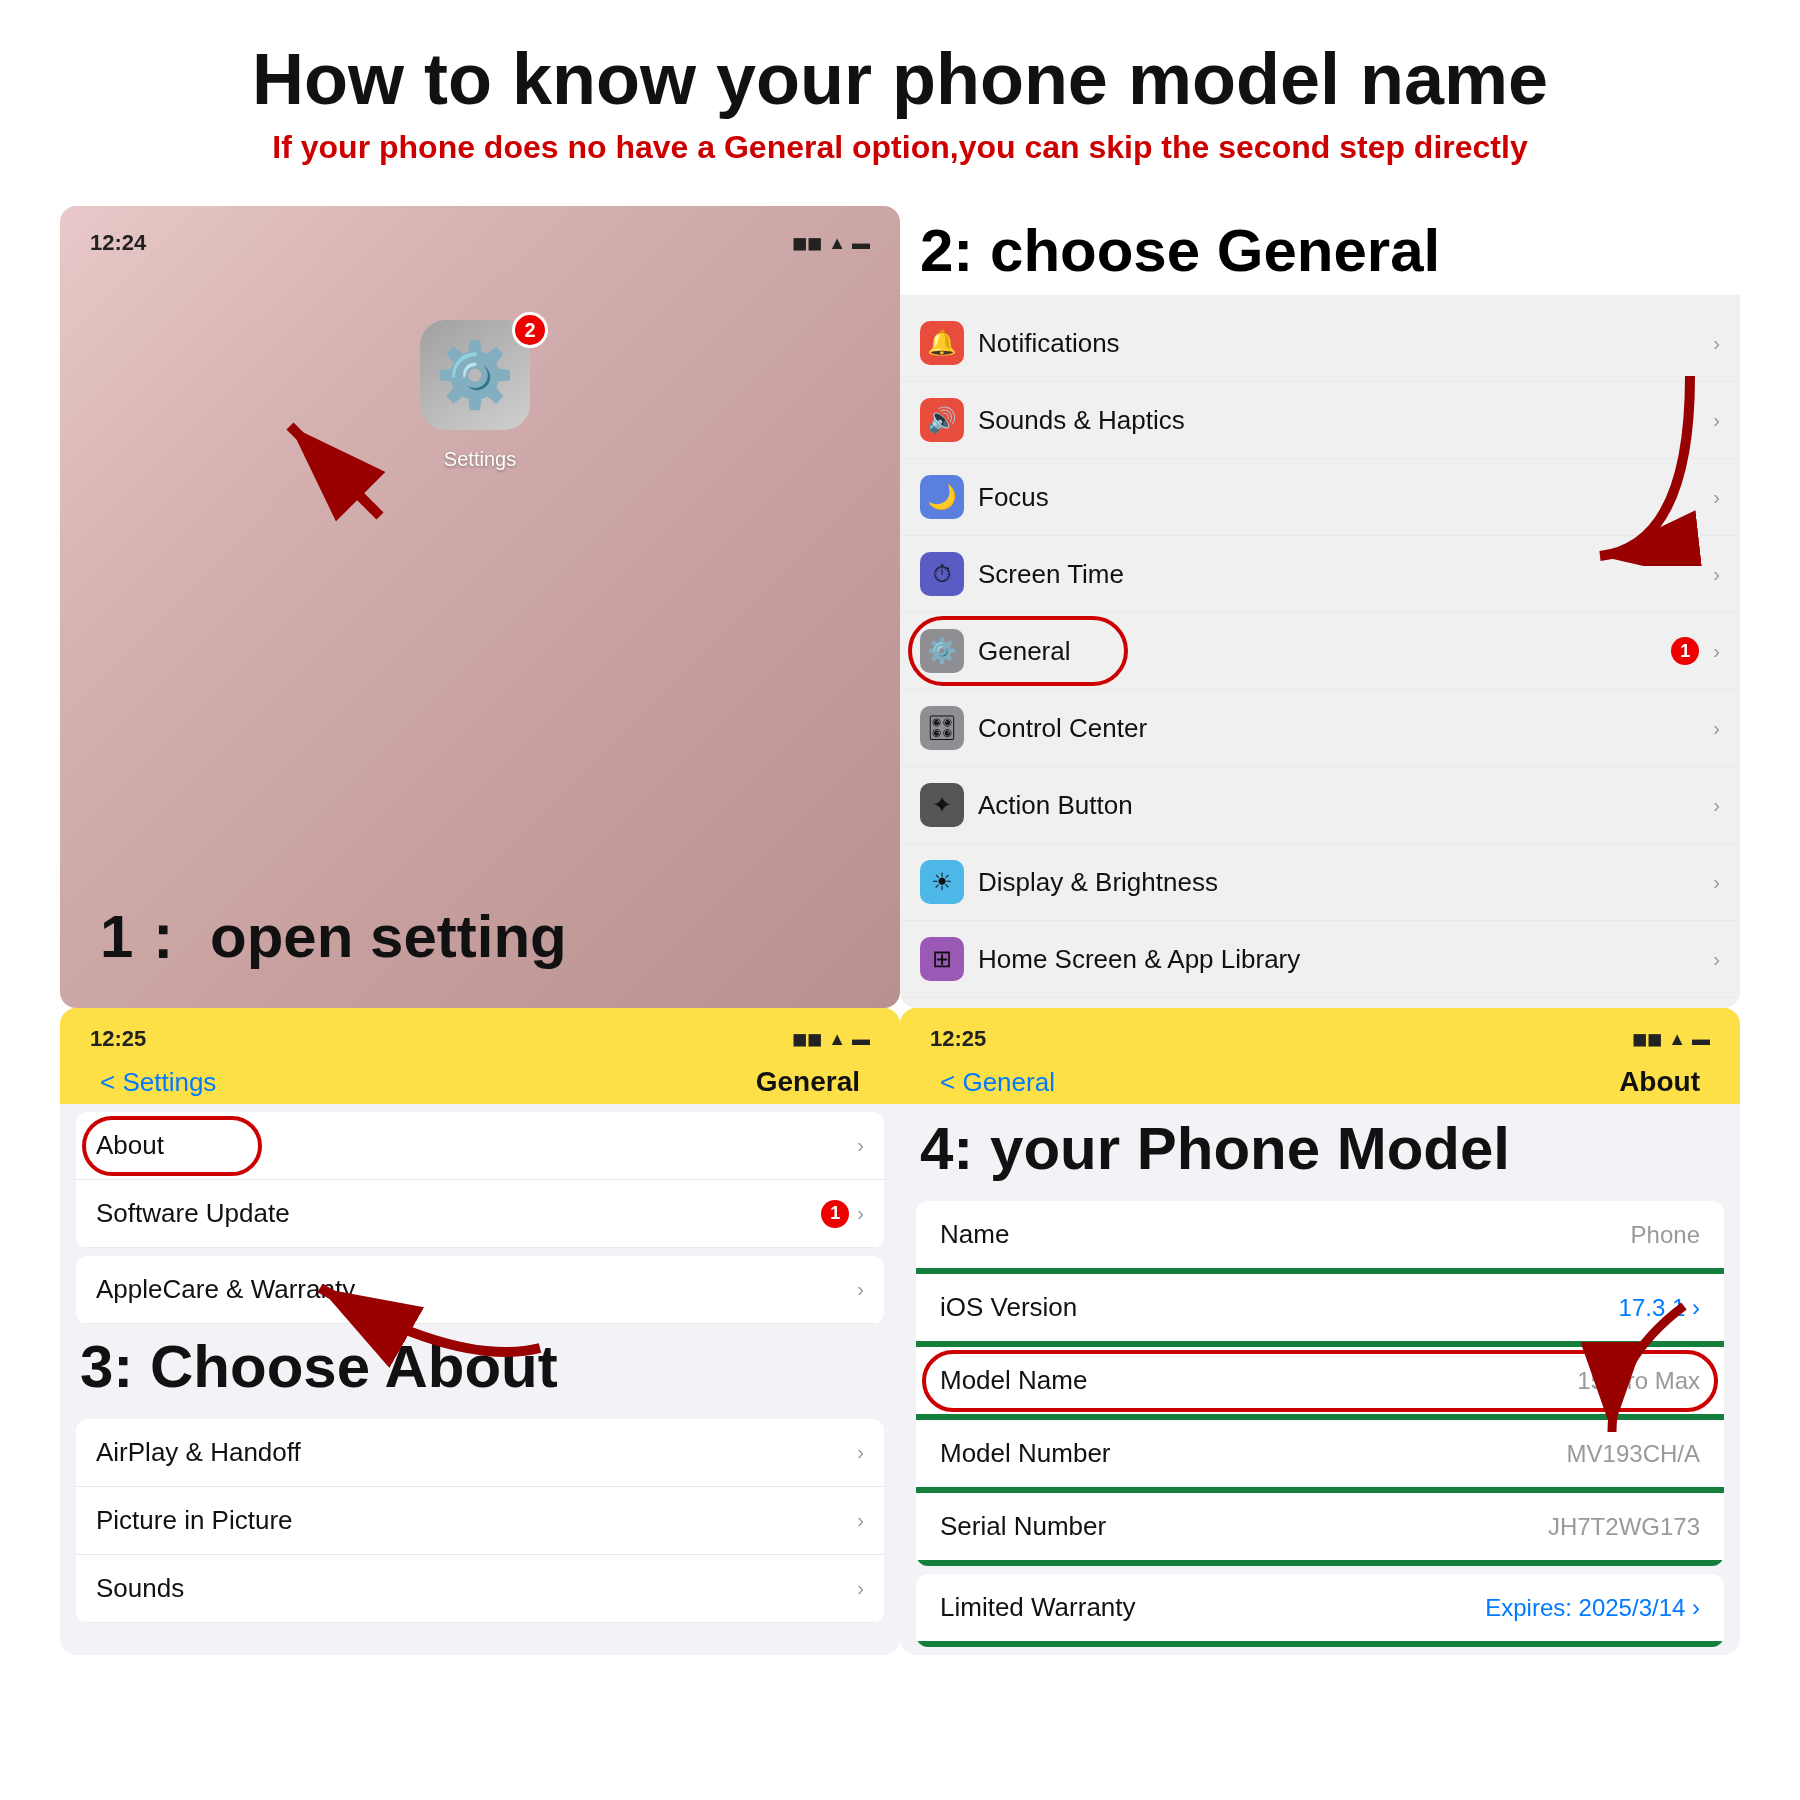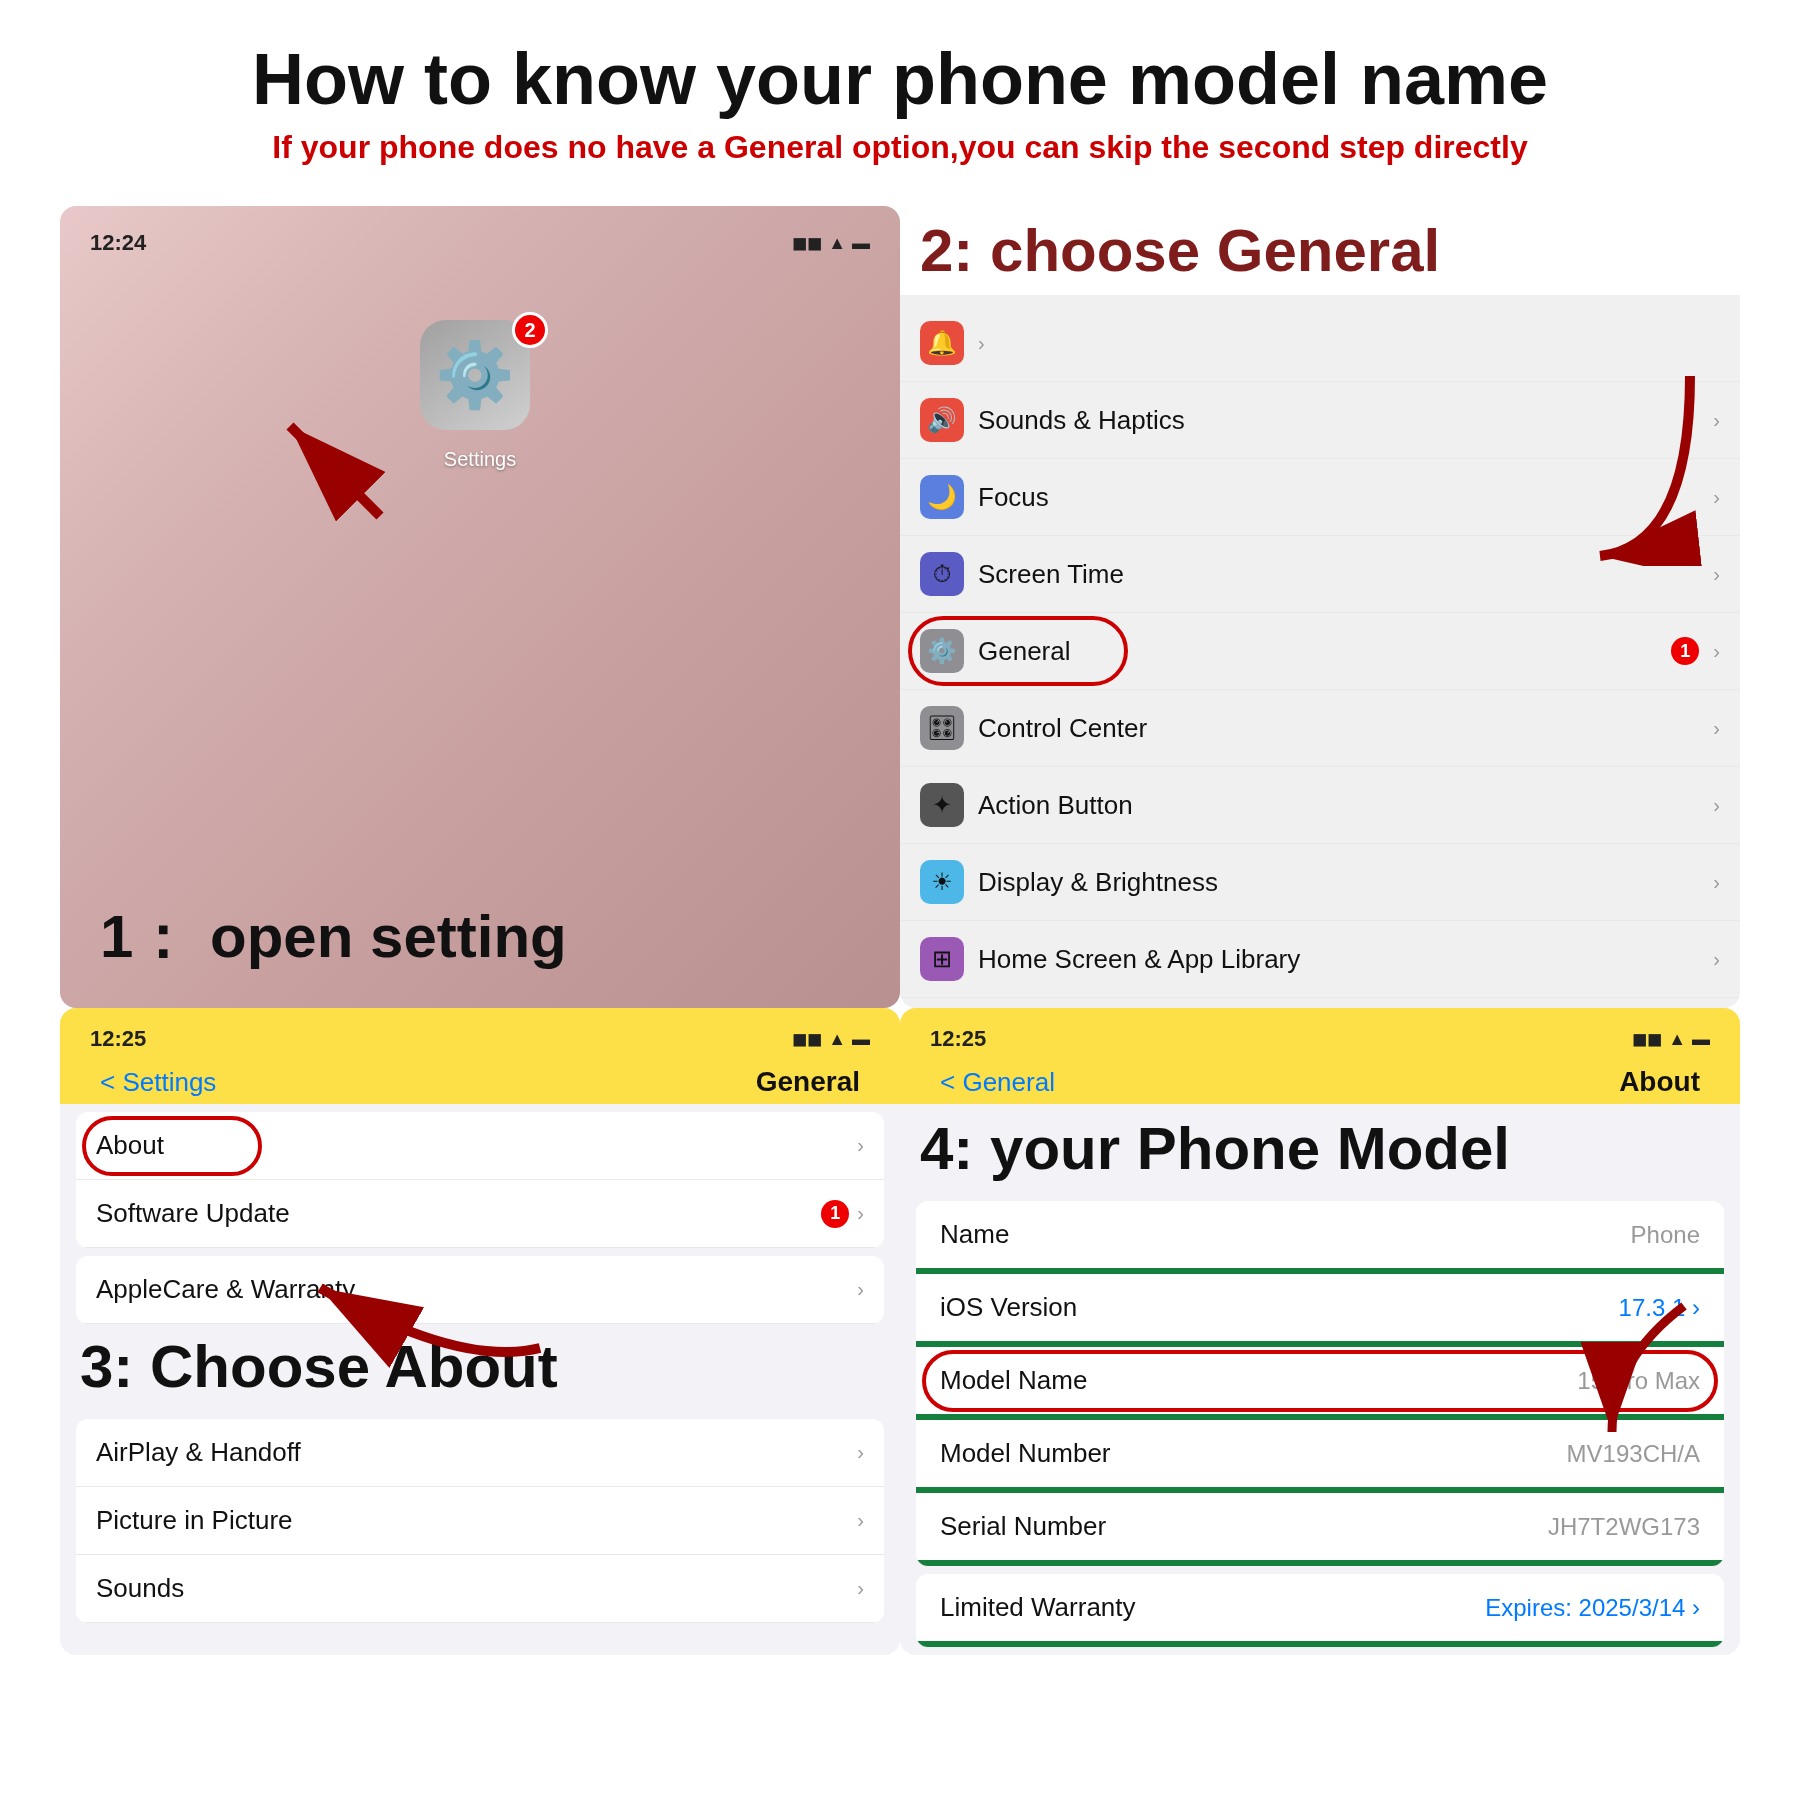--- a/index.html
+++ b/index.html
@@ -159,21 +159,21 @@
       transform: translateY(-50%);
       width: 220px;
       height: 70px;
       border: 4px solid #cc0000;
       border-radius: 35px;
       pointer-events: none;
     }
     .step-label-2 {
       font-size: 60px;
       font-weight: 900;
-      color: #7f1d1d;
+      color: #000000;
       padding: 10px 20px 10px 20px;
       background: #fff;
     }
     
     .panel-3 {
       background: #f2f2f7;
       min-height: 620px;
       padding: 0;
     }
     .phone-header {
@@ -312,20 +312,21 @@
 
     <div class="step-label-1">1：  open setting</div>
   </div>
 
   <div class="panel panel-2-wrapper">
     <div class="step-label-2">2: choose General</div>
     <div class="settings-list">
 
       <div class="settings-row">
         <div class="settings-row-icon" style="background:#e74c3c;">🔔</div>
+        <span class="settings-row-text">Notifications</span>
         <span class="settings-row-chevron">›</span>
       </div>
 
       <div class="settings-row">
         <div class="settings-row-icon" style="background:#e74c3c;">🔊</div>
         <span class="settings-row-text">Sounds &amp; Haptics</span>
         <span class="settings-row-chevron">›</span>
       </div>
 
       <div class="settings-row">

